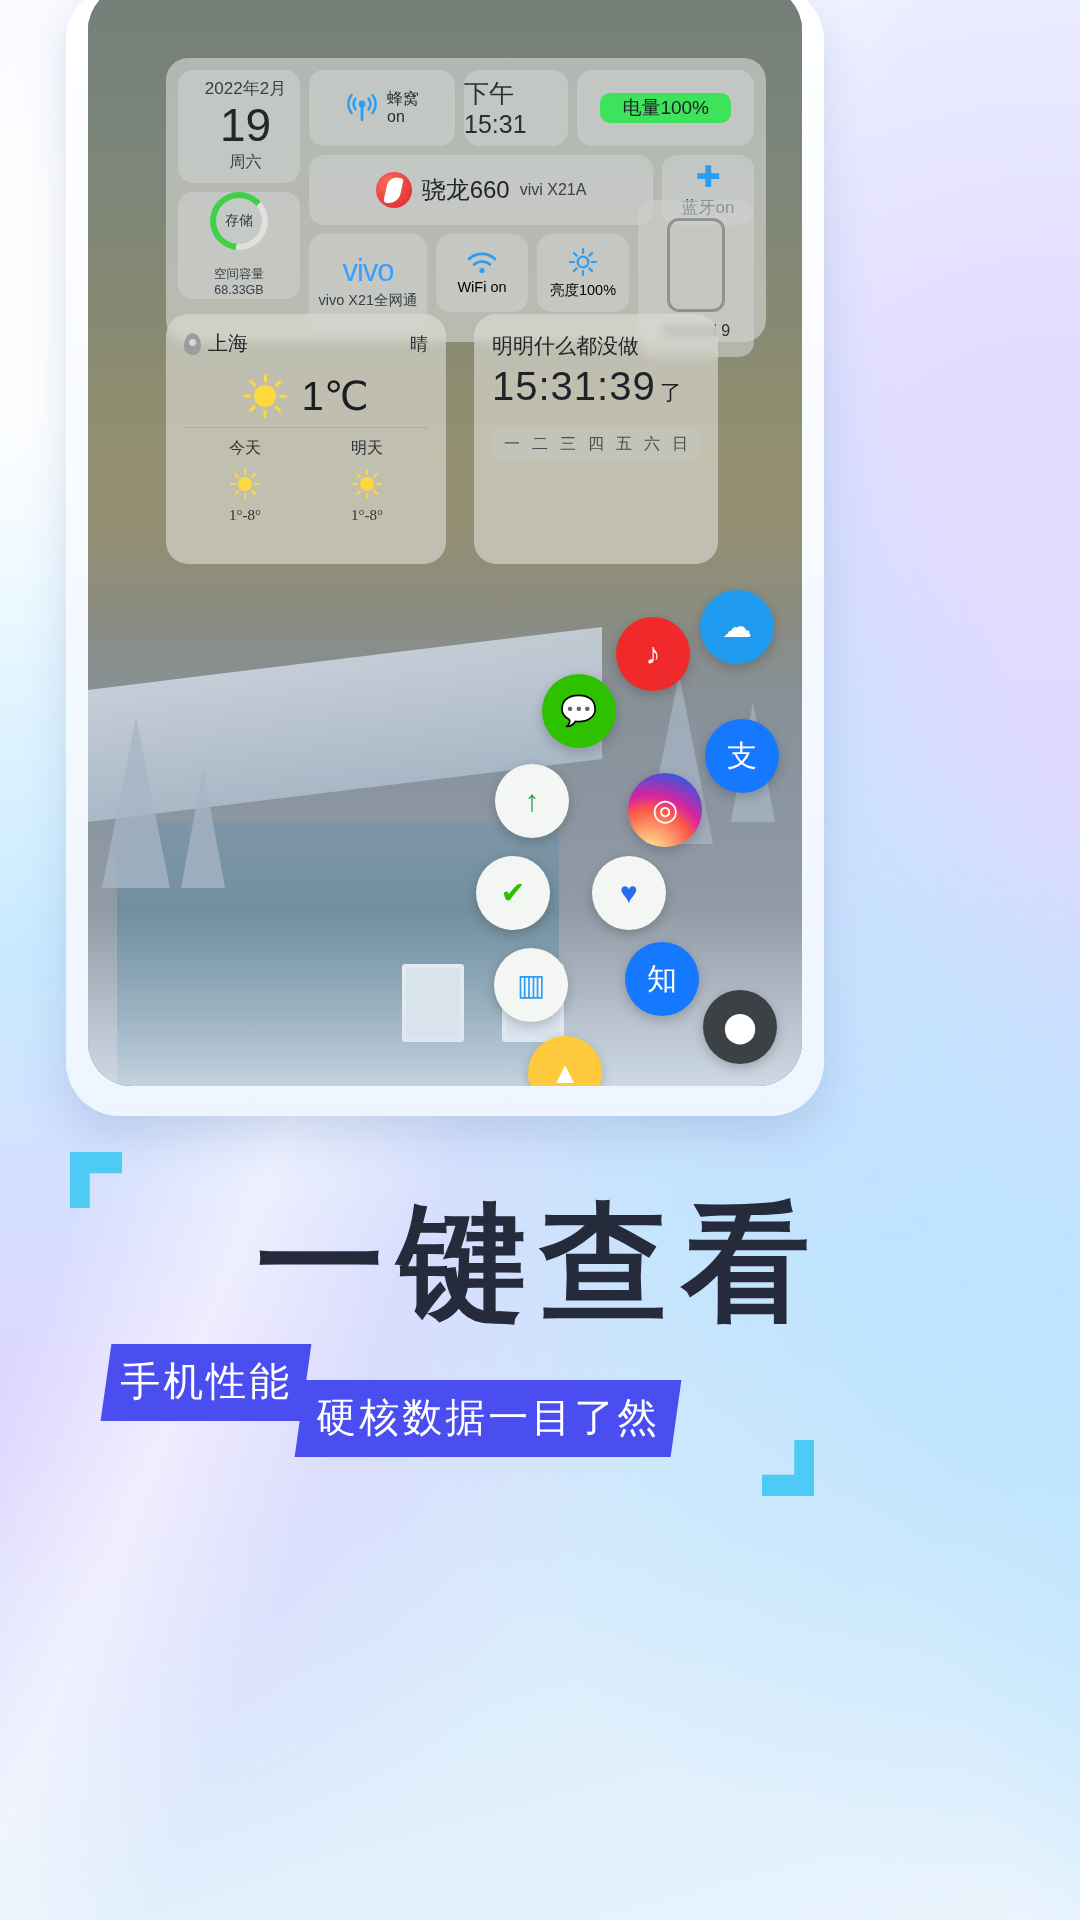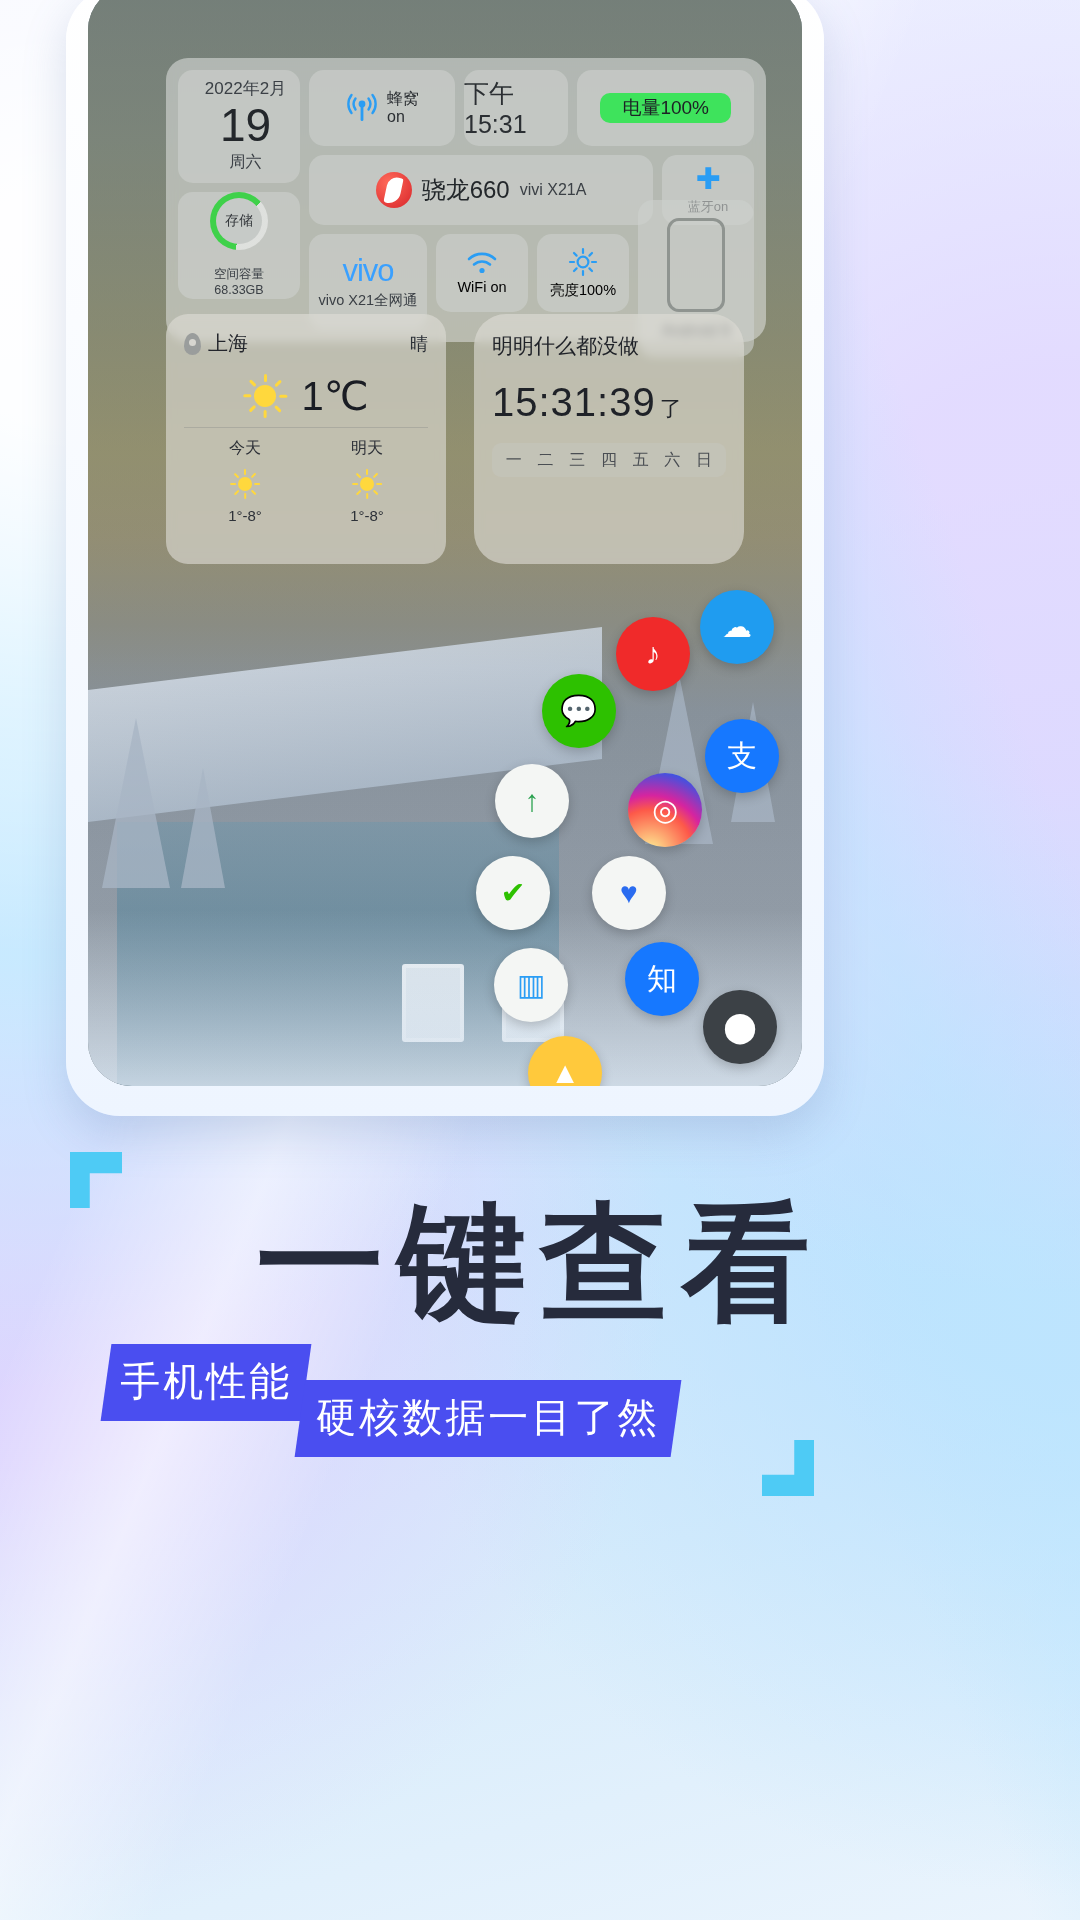--- a/index.html
+++ b/index.html
@@ -78,21 +78,21 @@
 
   .t-cpu{flex:1;height:70px;flex-direction:row;gap:10px;}
   .t-cpu .chip{width:36px;height:36px;border-radius:50%;
     background:radial-gradient(circle at 35% 30%,#ff6a5a,#d8252a);position:relative;overflow:hidden;}
   .t-cpu .chip:before{content:"";position:absolute;left:10px;top:5px;width:15px;height:27px;
     border-radius:10px 2px 12px 3px;background:#fff;transform:rotate(12deg);}
   .t-cpu .nm{font-size:24px;color:#23272b;}
   .t-cpu .mdl{font-size:16px;color:#3b4046;}
   .t-bt{width:92px;height:70px;}
   .t-bt .ic{font-size:30px;color:#2a9df4;line-height:1;}
-  .t-bt .lbl{font-size:13px;margin-top:4px;}
+  .t-bt .lbl{font-size:17px;margin-top:4px;}
 
   .t-vivo{flex:1.35;height:96px;}
   .t-vivo .logo{font-size:31px;color:#3aa0ff;letter-spacing:-1px;font-weight:400;line-height:1;}
   .t-vivo .lbl{font-size:14.5px;margin-top:5px;color:#3b4046;}
   .t-wifi{width:92px;height:78px;}
   .t-wifi .lbl,.t-bright .lbl{font-size:14.5px;margin-top:4px;color:#000000;}
   .t-bright{width:92px;height:78px;}
   .t-and{width:116px;height:157px;}
   .and-shape{width:52px;height:88px;border:3px solid #8f9490;border-radius:12px;}
   .t-and .lbl{font-size:16px;margin-top:10px;color:#2b2f33;}
@@ -109,32 +109,32 @@
   .wx-now{display:flex;align-items:center;justify-content:center;gap:14px;margin:16px 0 8px;}
   .wx-temp{font-size:40px;color:#1a1d24;}
   .sun{position:relative;width:44px;height:44px;}
   .sun .core{position:absolute;left:11px;top:11px;width:22px;height:22px;border-radius:50%;background:#ffd83d;}
   .sun .ray{position:absolute;left:21px;top:0;width:2.6px;height:8px;background:#ffd83d;border-radius:2px;transform-origin:1.3px 22px;}
   .sun.sm{width:30px;height:30px;}
   .sun.sm .core{left:8px;top:8px;width:14px;height:14px;}
   .sun.sm .ray{left:14.2px;height:5.5px;width:2.2px;transform-origin:1.1px 15px;}
   .wx-div{height:1px;background:rgba(120,120,120,.28);margin:2px 0 10px;}
   .wx-days{display:flex;}
-  .wx-day{flex:1;text-align:center;}
+  .wx-day{flex:1;text-align:center;font-family:Liberation Serif, serif;}
   .wx-day .d{font-size:16px;color:#2d3138;}
   .wx-day .ic{display:flex;justify-content:center;margin:10px 0 8px;}
   .wx-day .r{font-size:15px;color:#2d3138;}
 
   
-  .card-clock{position:absolute;left:386px;top:328px;width:270px;height:250px;
-    background:rgba(222,221,214,.62);border-radius:32px;padding:18px 18px 14px;box-sizing:border-box;
+  .card-clock{position:absolute;left:386px;top:328px;width:244px;height:250px;
+    background:rgba(222,221,214,.62);border-radius:22px;padding:18px 18px 14px;box-sizing:border-box;
     color:#1f2228;backdrop-filter:blur(5px);}
   .ck-l1{font-size:21px;}
   .ck-l2{font-size:26px;margin-top:2px;}
-  .ck-time{font-size:40px;letter-spacing:1px;margin-top:20px;}
+  .ck-time{font-size:40px;letter-spacing:1px;margin-top:4px;}
   .ck-time .suf{font-size:22px;margin-left:4px;}
   .ck-week{margin-top:18px;background:rgba(196,196,190,.55);border-radius:9px;height:34px;
     display:flex;align-items:center;justify-content:space-around;padding:0 6px;}
   .ck-week span{font-size:16px;color:#4a4e53;}
 
   
   .app{position:absolute;border-radius:50%;display:flex;align-items:center;justify-content:center;
     box-shadow:0 4px 12px rgba(0,0,0,.2);overflow:hidden;}
   .app .g{font-size:30px;color:#fff;line-height:1;}
 

